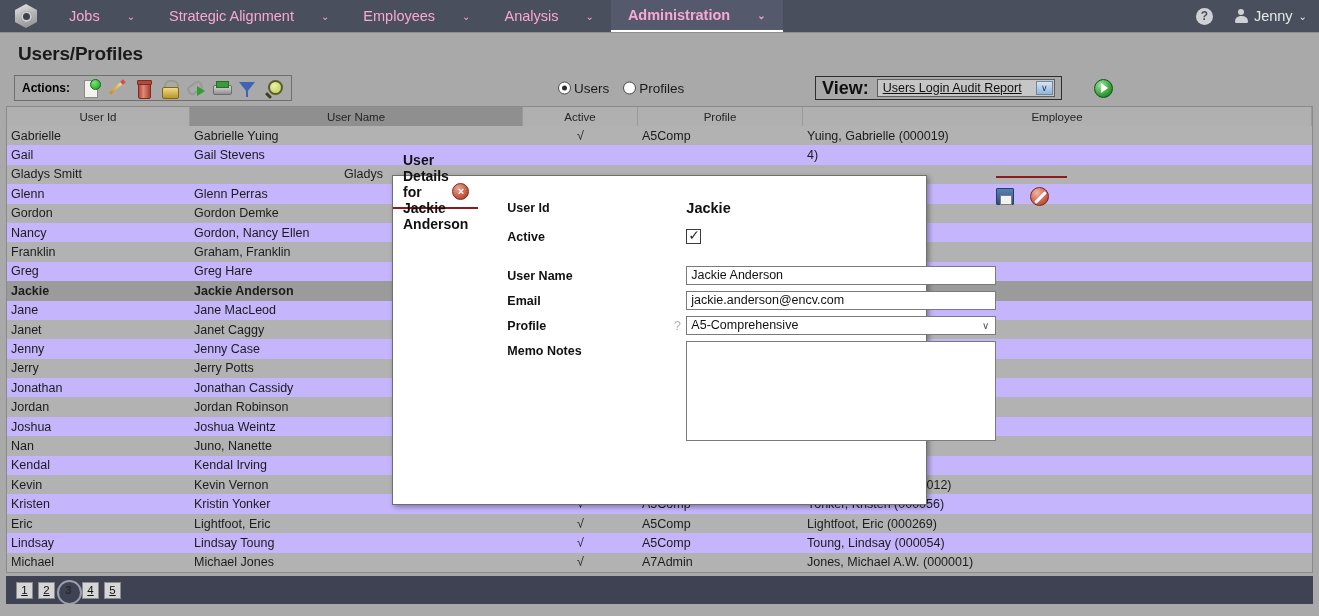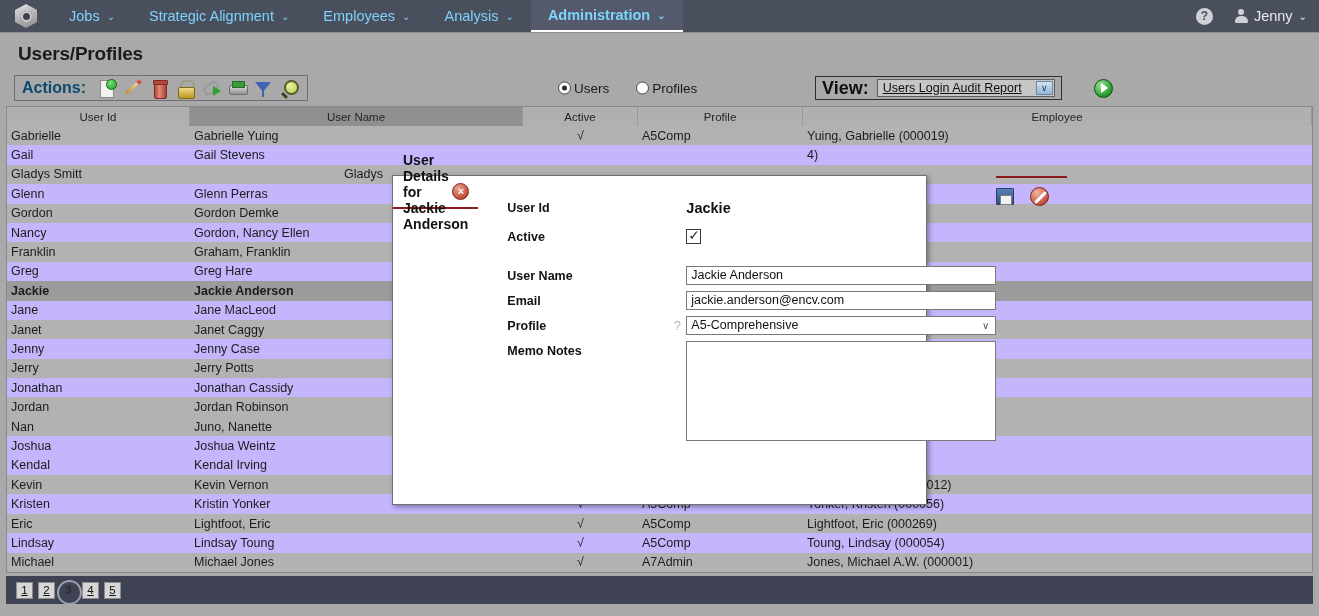--- a/index.html
+++ b/index.html
@@ -33,24 +33,25 @@
   .logo-hex::after {
     content: "";
     width: 11px; height: 11px;
     border-radius: 50%;
     background: #3d4250;
     box-shadow: inset 0 0 0 2px #cfcfcf;
   }
   .nav-item {
     display: flex; align-items: center;
     padding: 0 17px;
-    color: #7dd3fc;
+    color: #f9a8d4;
     font-size: 14.5px;
     white-space: nowrap;
     cursor: default;
+    gap: 20px;
   }
   .nav-item .caret { margin-left: 7px; font-size: 10px; opacity: .95; }
   .nav-item.active {
     background: #545a6b;
     border-bottom: 2px solid #ffffff;
     font-weight: bold;
     align-items: center;
   }
   .nav-right {
     margin-left: auto;
@@ -98,21 +99,21 @@
     position: relative;
   }
   .actions-box {
     display: flex; align-items: center;
     border: 1px solid #6f6f6f;
     background: #a9a9a9;
     height: 26px;
     padding: 0 8px 0 7px;
     gap: 7px;
   }
-  .actions-label { font-size: 16px; font-weight: bold; color: #0c4a6e; margin-right: 5px; }
+  .actions-label { font-size: 12px; font-weight: bold; color: #000000; margin-right: 5px; }
   .ic { width: 19px; height: 19px; position: relative; display:inline-block; }
 
   
   .ic-new::before{content:"";position:absolute;left:2px;top:1px;width:12px;height:16px;
     background:#f2f2ee;border:1px solid #8b8b85;}
   .ic-new::after{content:"";position:absolute;right:0px;top:0px;width:9px;height:9px;border-radius:50%;
     background:radial-gradient(circle at 35% 30%,#7ee07e,#17a017);border:1px solid #0d6b0d;}
   
   .ic-edit::before{content:"";position:absolute;left:2px;top:13px;width:15px;height:3px;
     background:linear-gradient(90deg,#c98a22,#f3d78a);transform:rotate(-42deg);transform-origin:left center;}
@@ -392,21 +393,21 @@
           <span class="ic ic-del"></span>
           <span class="ic ic-lock"></span>
           <span class="ic ic-link"></span>
           <span class="ic ic-print"></span>
           <span class="ic ic-filter"></span>
           <span class="ic ic-search"></span>
         </span>
     </div>
 
     <div class="radio-group">
-      <div id="radio-items" style="display:flex;align-items:center;gap:27px;">
+      <div id="radio-items" style="display:flex;align-items:center;gap:14px;">
           <div class="radio-wrap">
             <span class="radio on"></span>
             <span>Users</span>
           </div>
           <div class="radio-wrap">
             <span class="radio"></span>
             <span>Profiles</span>
           </div>
         </div>
     </div>
@@ -528,33 +529,33 @@
           <div class="cell c-profile"></div>
           <div class="cell c-employee">060)</div>
         </div>
         <div class="row odd">
           <div class="cell c-userid">Jordan</div>
           <div class="cell c-username">Jordan Robinson</div>
           <div class="cell c-active"></div>
           <div class="cell c-profile"></div>
           <div class="cell c-employee">094)</div>
         </div>
+        <div class="row even">
+          <div class="cell c-userid">Joshua</div>
+          <div class="cell c-username">Joshua Weintz</div>
+          <div class="cell c-active"></div>
+          <div class="cell c-profile"></div>
+          <div class="cell c-employee">2)</div>
+        </div>
         <div class="row odd">
           <div class="cell c-userid">Nan</div>
           <div class="cell c-username">Juno, Nanette</div>
           <div class="cell c-active"></div>
           <div class="cell c-profile"></div>
           <div class="cell c-employee"></div>
-        </div>
-        <div class="row even">
-          <div class="cell c-userid">Joshua</div>
-          <div class="cell c-username">Joshua Weintz</div>
-          <div class="cell c-active"></div>
-          <div class="cell c-profile"></div>
-          <div class="cell c-employee">2)</div>
         </div>
         <div class="row even">
           <div class="cell c-userid">Kendal</div>
           <div class="cell c-username">Kendal Irving</div>
           <div class="cell c-active"></div>
           <div class="cell c-profile"></div>
           <div class="cell c-employee">0013)</div>
         </div>
         <div class="row odd">
           <div class="cell c-userid">Kevin</div>

